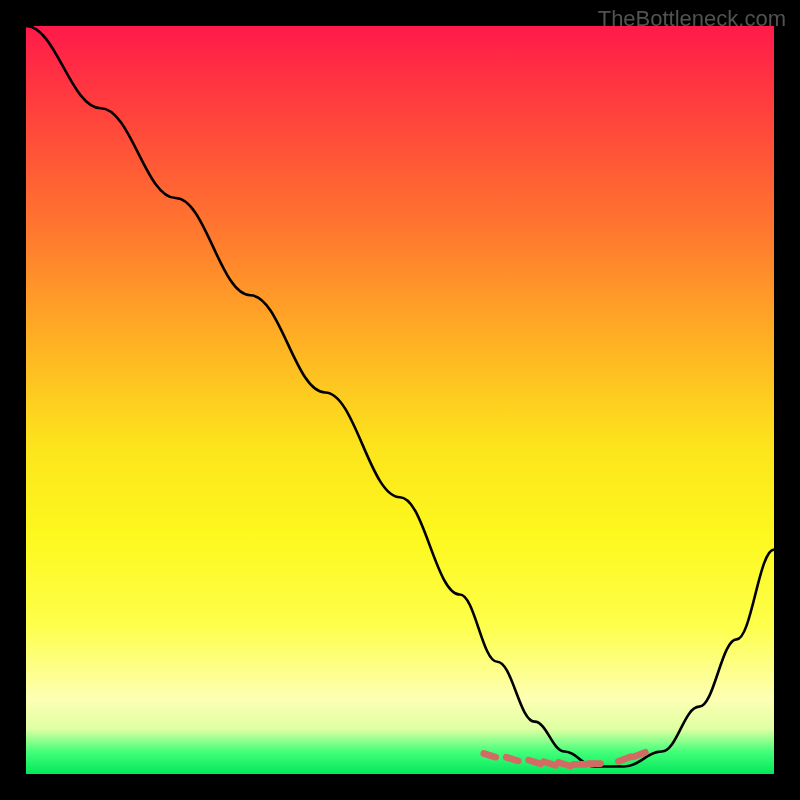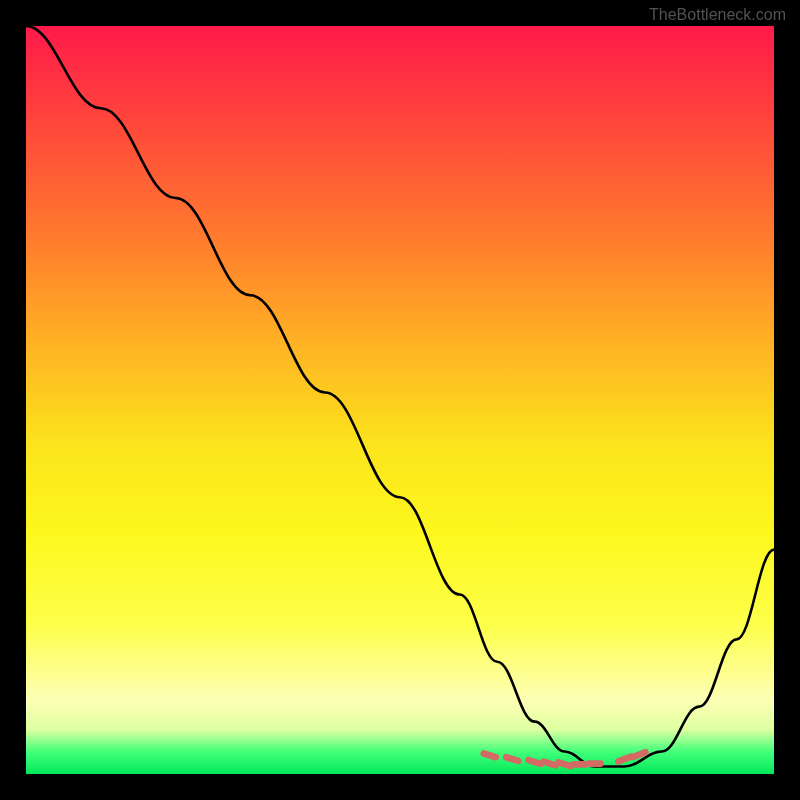--- a/index.html
+++ b/index.html
@@ -15,21 +15,21 @@
     position: relative;
     width: 800px;
     height: 800px;
     background: #000;
   }
   .watermark {
     position: absolute;
     top: 6px;
     right: 14px;
     color: #525252;
-    font-size: 16px;
+    font-size: 22px;
     font-weight: 500;
     z-index: 3;
   }
   .plot {
     position: absolute;
     left: 26px;
     top: 26px;
     width: 748px;
     height: 748px;
     background: linear-gradient(to bottom,

